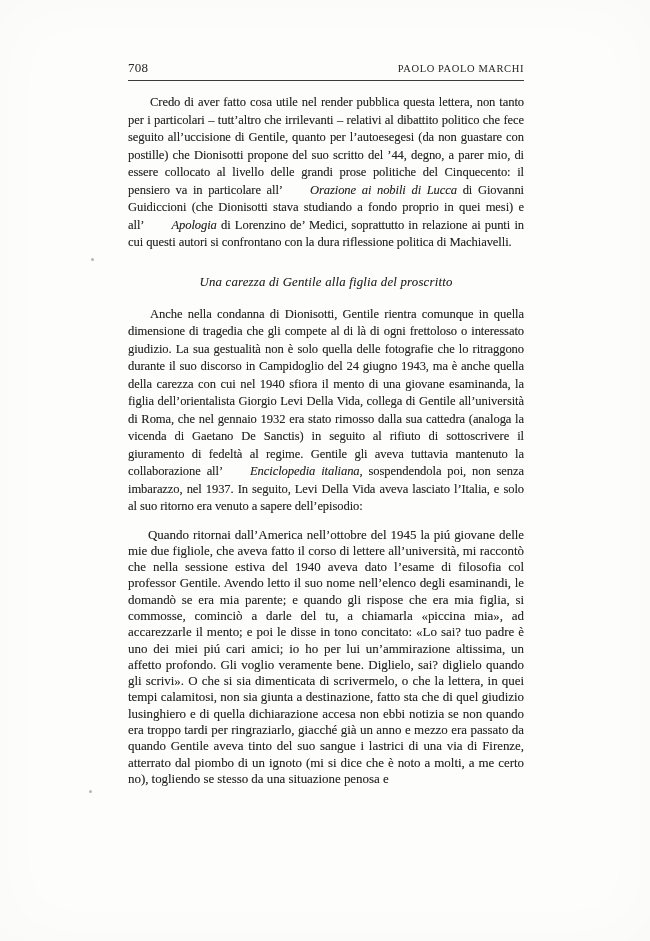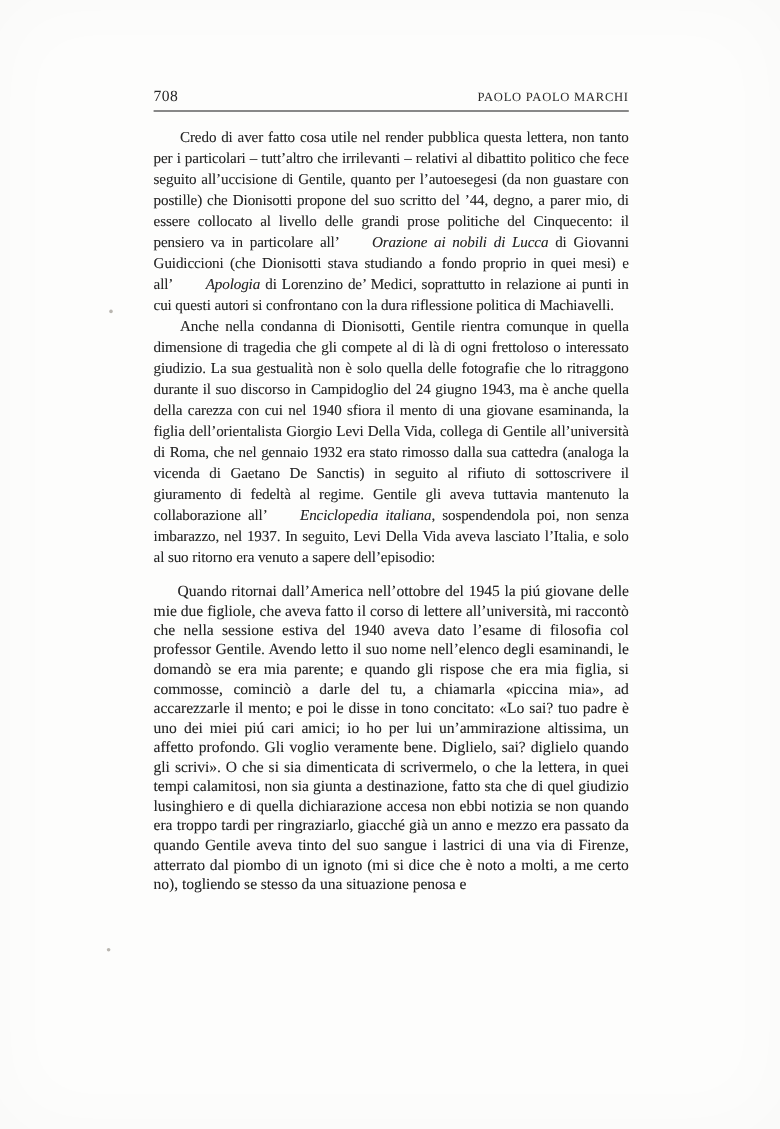--- a/index.html
+++ b/index.html
@@ -13,21 +13,21 @@
     height: 941px;
     background: #fdfdfc;
     box-shadow: inset 0 0 70px rgba(0,0,0,0.018);
     font-family: "Liberation Serif", "DejaVu Serif", serif;
     color: #262626;
     overflow: hidden;
   }
   .content {
     position: absolute;
     left: 128px;
-    top: 72px;
+    top: 60px;
     width: 396px;
   }
   .running-head {
     display: flex;
     justify-content: space-between;
     align-items: baseline;
     padding-bottom: 4px;
   }
   .page-number {
     font-size: 13px;
@@ -89,20 +89,21 @@
   <div class="content">
 
     <div class="running-head">
       <span class="page-number">708</span>
       <span class="author">PAOLO PAOLO MARCHI</span>
     </div>
     <div class="rule"></div>
 
     <p class="body-par indent"><span>Credo di aver fatto cosa utile nel render pubblica questa lettera, non tanto per i particolari – tutt’altro che irrilevanti – relativi al dibattito politico che fece seguito all’uccisione di Gentile, quanto per l’autoesegesi (da non guastare con postille) che Dionisotti propone del suo scritto del ’44, degno, a parer mio, di essere collocato al livello delle grandi prose politiche del Cinquecento: il pensiero va in particolare all’</span><span class="it">Orazione ai nobili di Lucca</span><span> di Giovanni Guidiccioni (che Dionisotti stava studiando a fondo proprio in quei mesi) e all’</span><span class="it">Apologia</span><span> di Lorenzino de’ Medici, soprattutto in relazione ai punti in cui questi autori si confrontano con la dura riflessione politica di Machiavelli.</span></p>
 
+    <h2 class="section-heading">Una carezza di Gentile alla figlia del proscritto</h2>
 
     <p class="body-par indent"><span>Anche nella condanna di Dionisotti, Gentile rientra comunque in quella dimensione di tragedia che gli compete al di là di ogni frettoloso o interessato giudizio. La sua gestualità non è solo quella delle fotografie che lo ritraggono durante il suo discorso in Campidoglio del 24 giugno 1943, ma è anche quella della carezza con cui nel 1940 sfiora il mento di una giovane esaminanda, la figlia dell’orientalista Giorgio Levi Della Vida, collega di Gentile all’università di Roma, che nel gennaio 1932 era stato rimosso dalla sua cattedra (analoga la vicenda di Gaetano De Sanctis) in seguito al rifiuto di sottoscrivere il giuramento di fedeltà al regime. Gentile gli aveva tuttavia mantenuto la collaborazione all’</span><span class="it">Enciclopedia italiana</span><span>, sospendendola poi, non senza imbarazzo, nel 1937. In seguito, Levi Della Vida aveva lasciato l’Italia, e solo al suo ritorno era venuto a sapere dell’episodio:</span></p>
 
     <blockquote class="quote">Quando ritornai dall’America nell’ottobre del 1945 la piú giovane delle mie due figliole, che aveva fatto il corso di lettere all’università, mi raccontò che nella sessione estiva del 1940 aveva dato l’esame di filosofia col professor Gentile. Avendo letto il suo nome nell’elenco degli esaminandi, le domandò se era mia parente; e quando gli rispose che era mia figlia, si commosse, cominciò a darle del tu, a chiamarla «piccina mia», ad accarezzarle il mento; e poi le disse in tono concitato: «Lo sai? tuo padre è uno dei miei piú cari amici; io ho per lui un’ammirazione altissima, un affetto profondo. Gli voglio veramente bene. Diglielo, sai? diglielo quando gli scrivi». O che si sia dimenticata di scrivermelo, o che la lettera, in quei tempi calamitosi, non sia giunta a destinazione, fatto sta che di quel giudizio lusinghiero e di quella dichiarazione accesa non ebbi notizia se non quando era troppo tardi per ringraziarlo, giacché già un anno e mezzo era passato da quando Gentile aveva tinto del suo sangue i lastrici di una via di Firenze, atterrato dal piombo di un ignoto (mi si dice che è noto a molti, a me certo no), togliendo se stesso da una situazione penosa e</blockquote>
 
   </div>
 
   <div class="speck speck-1"></div>
   <div class="speck speck-2"></div>
 </div>

